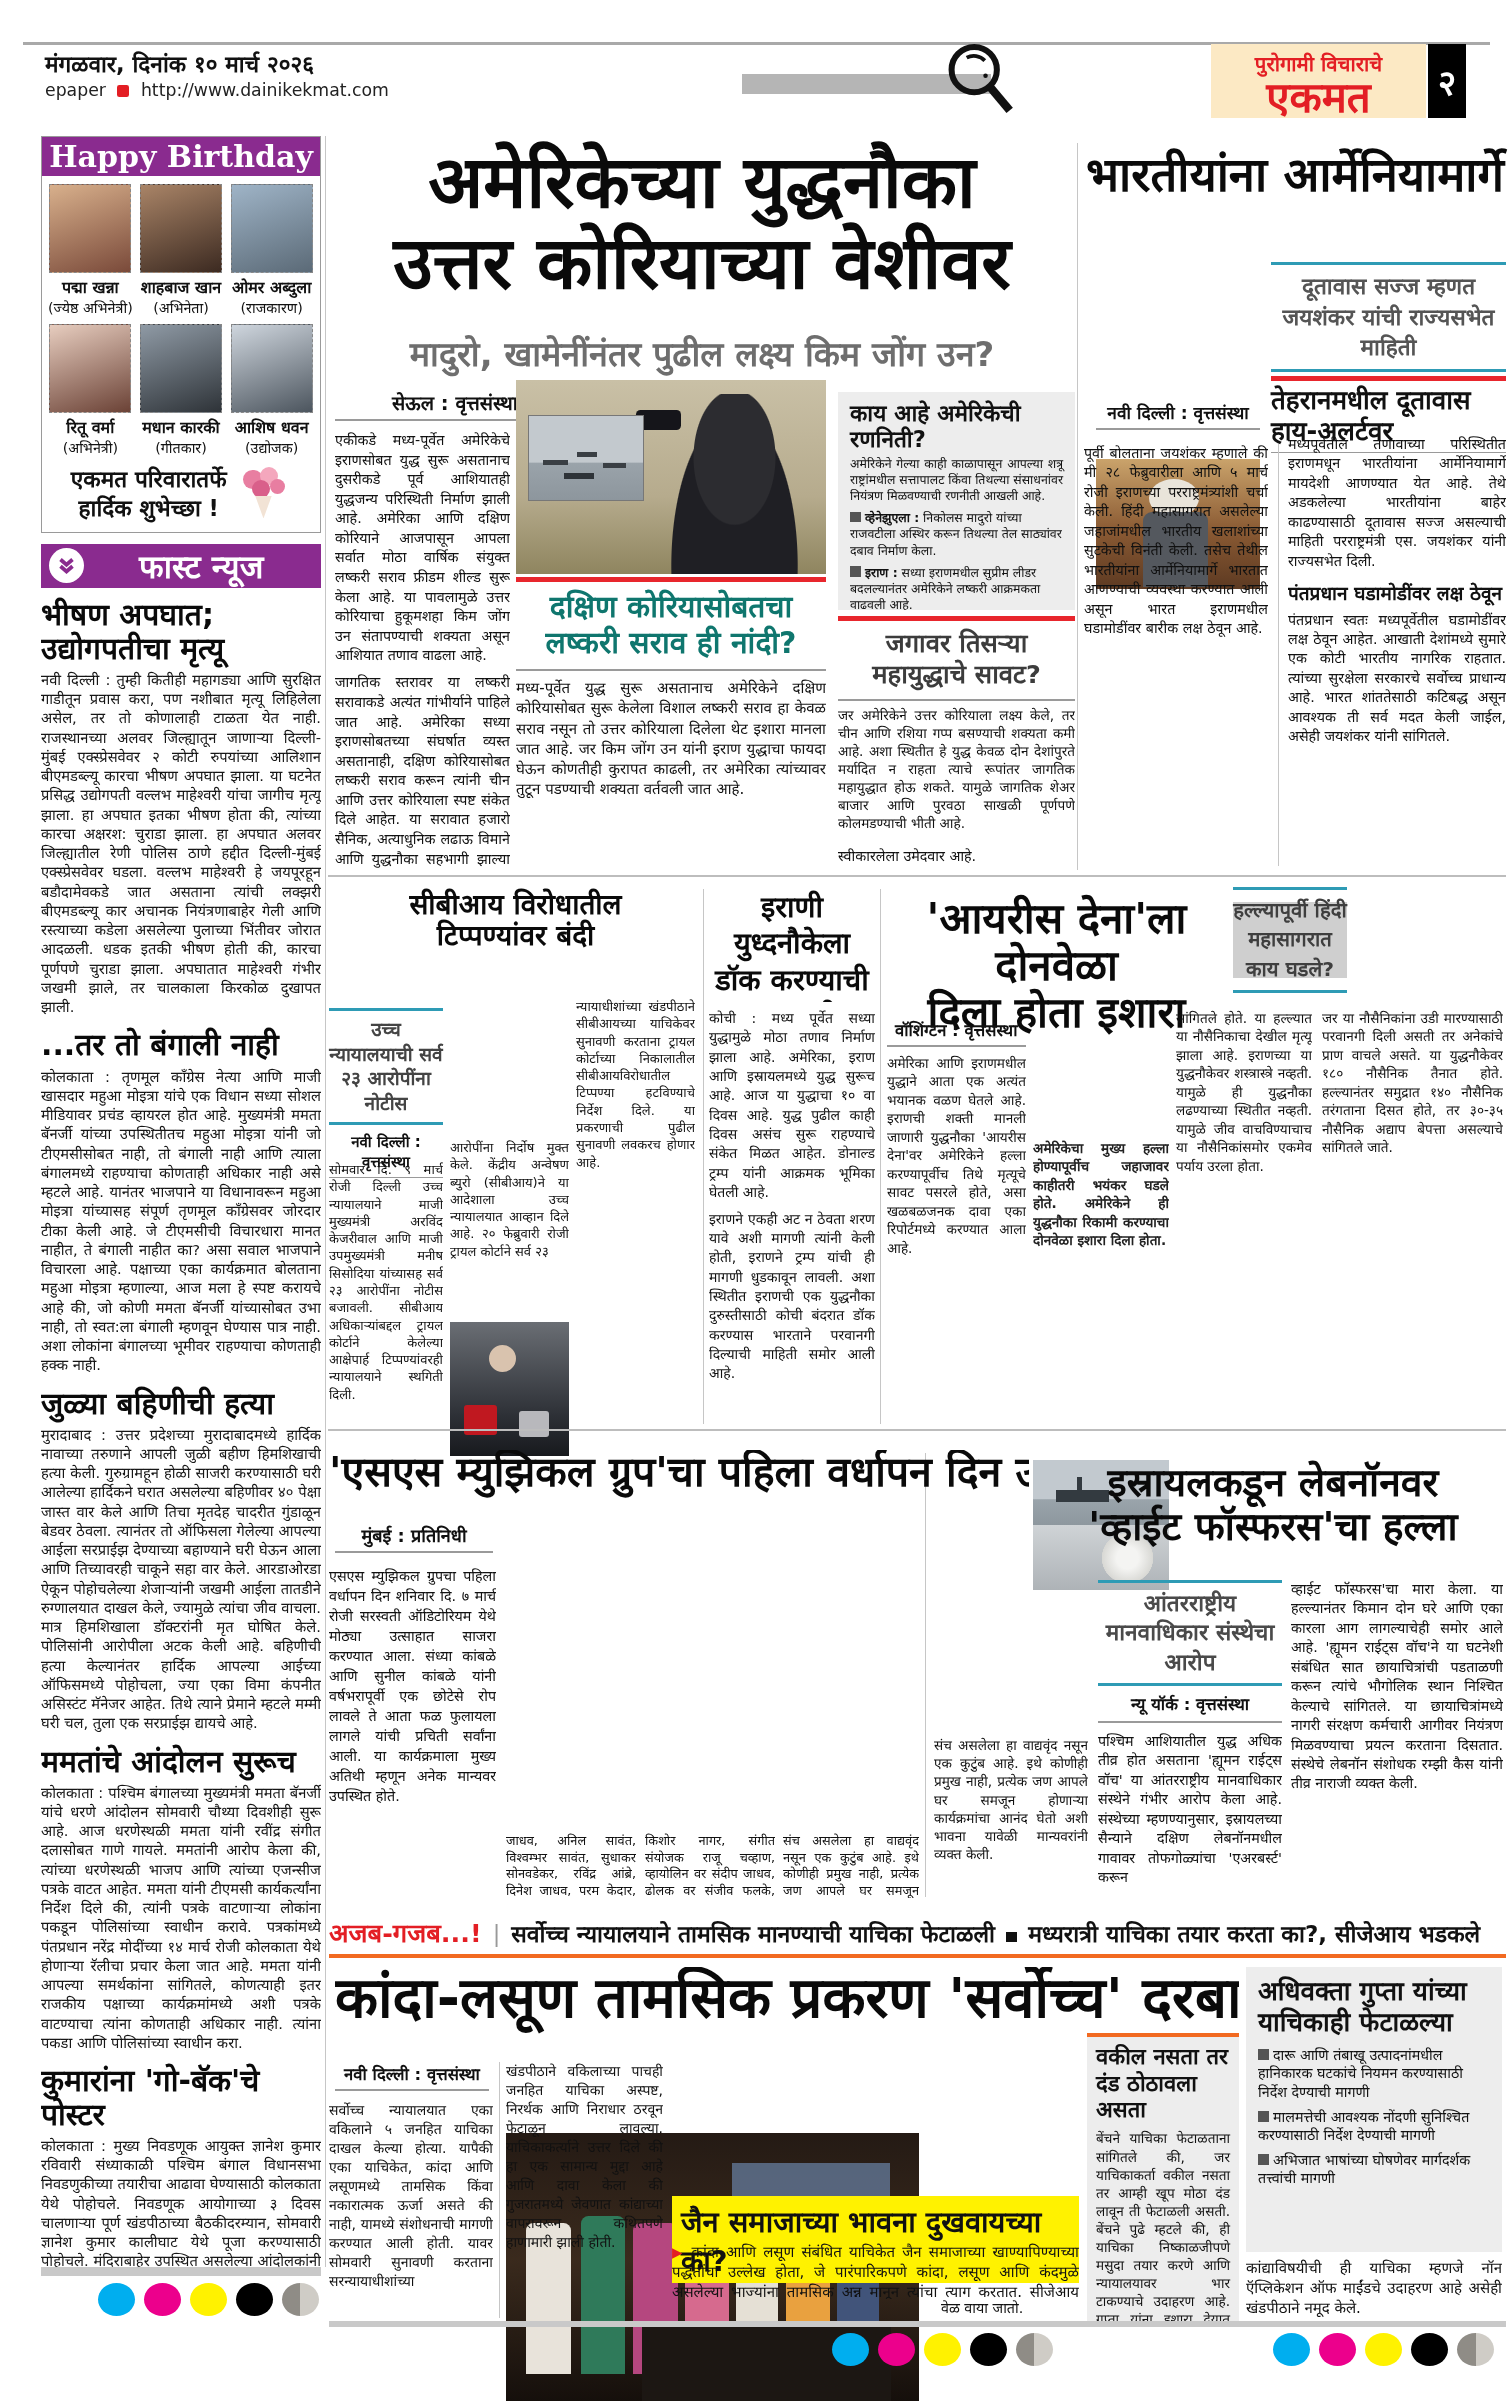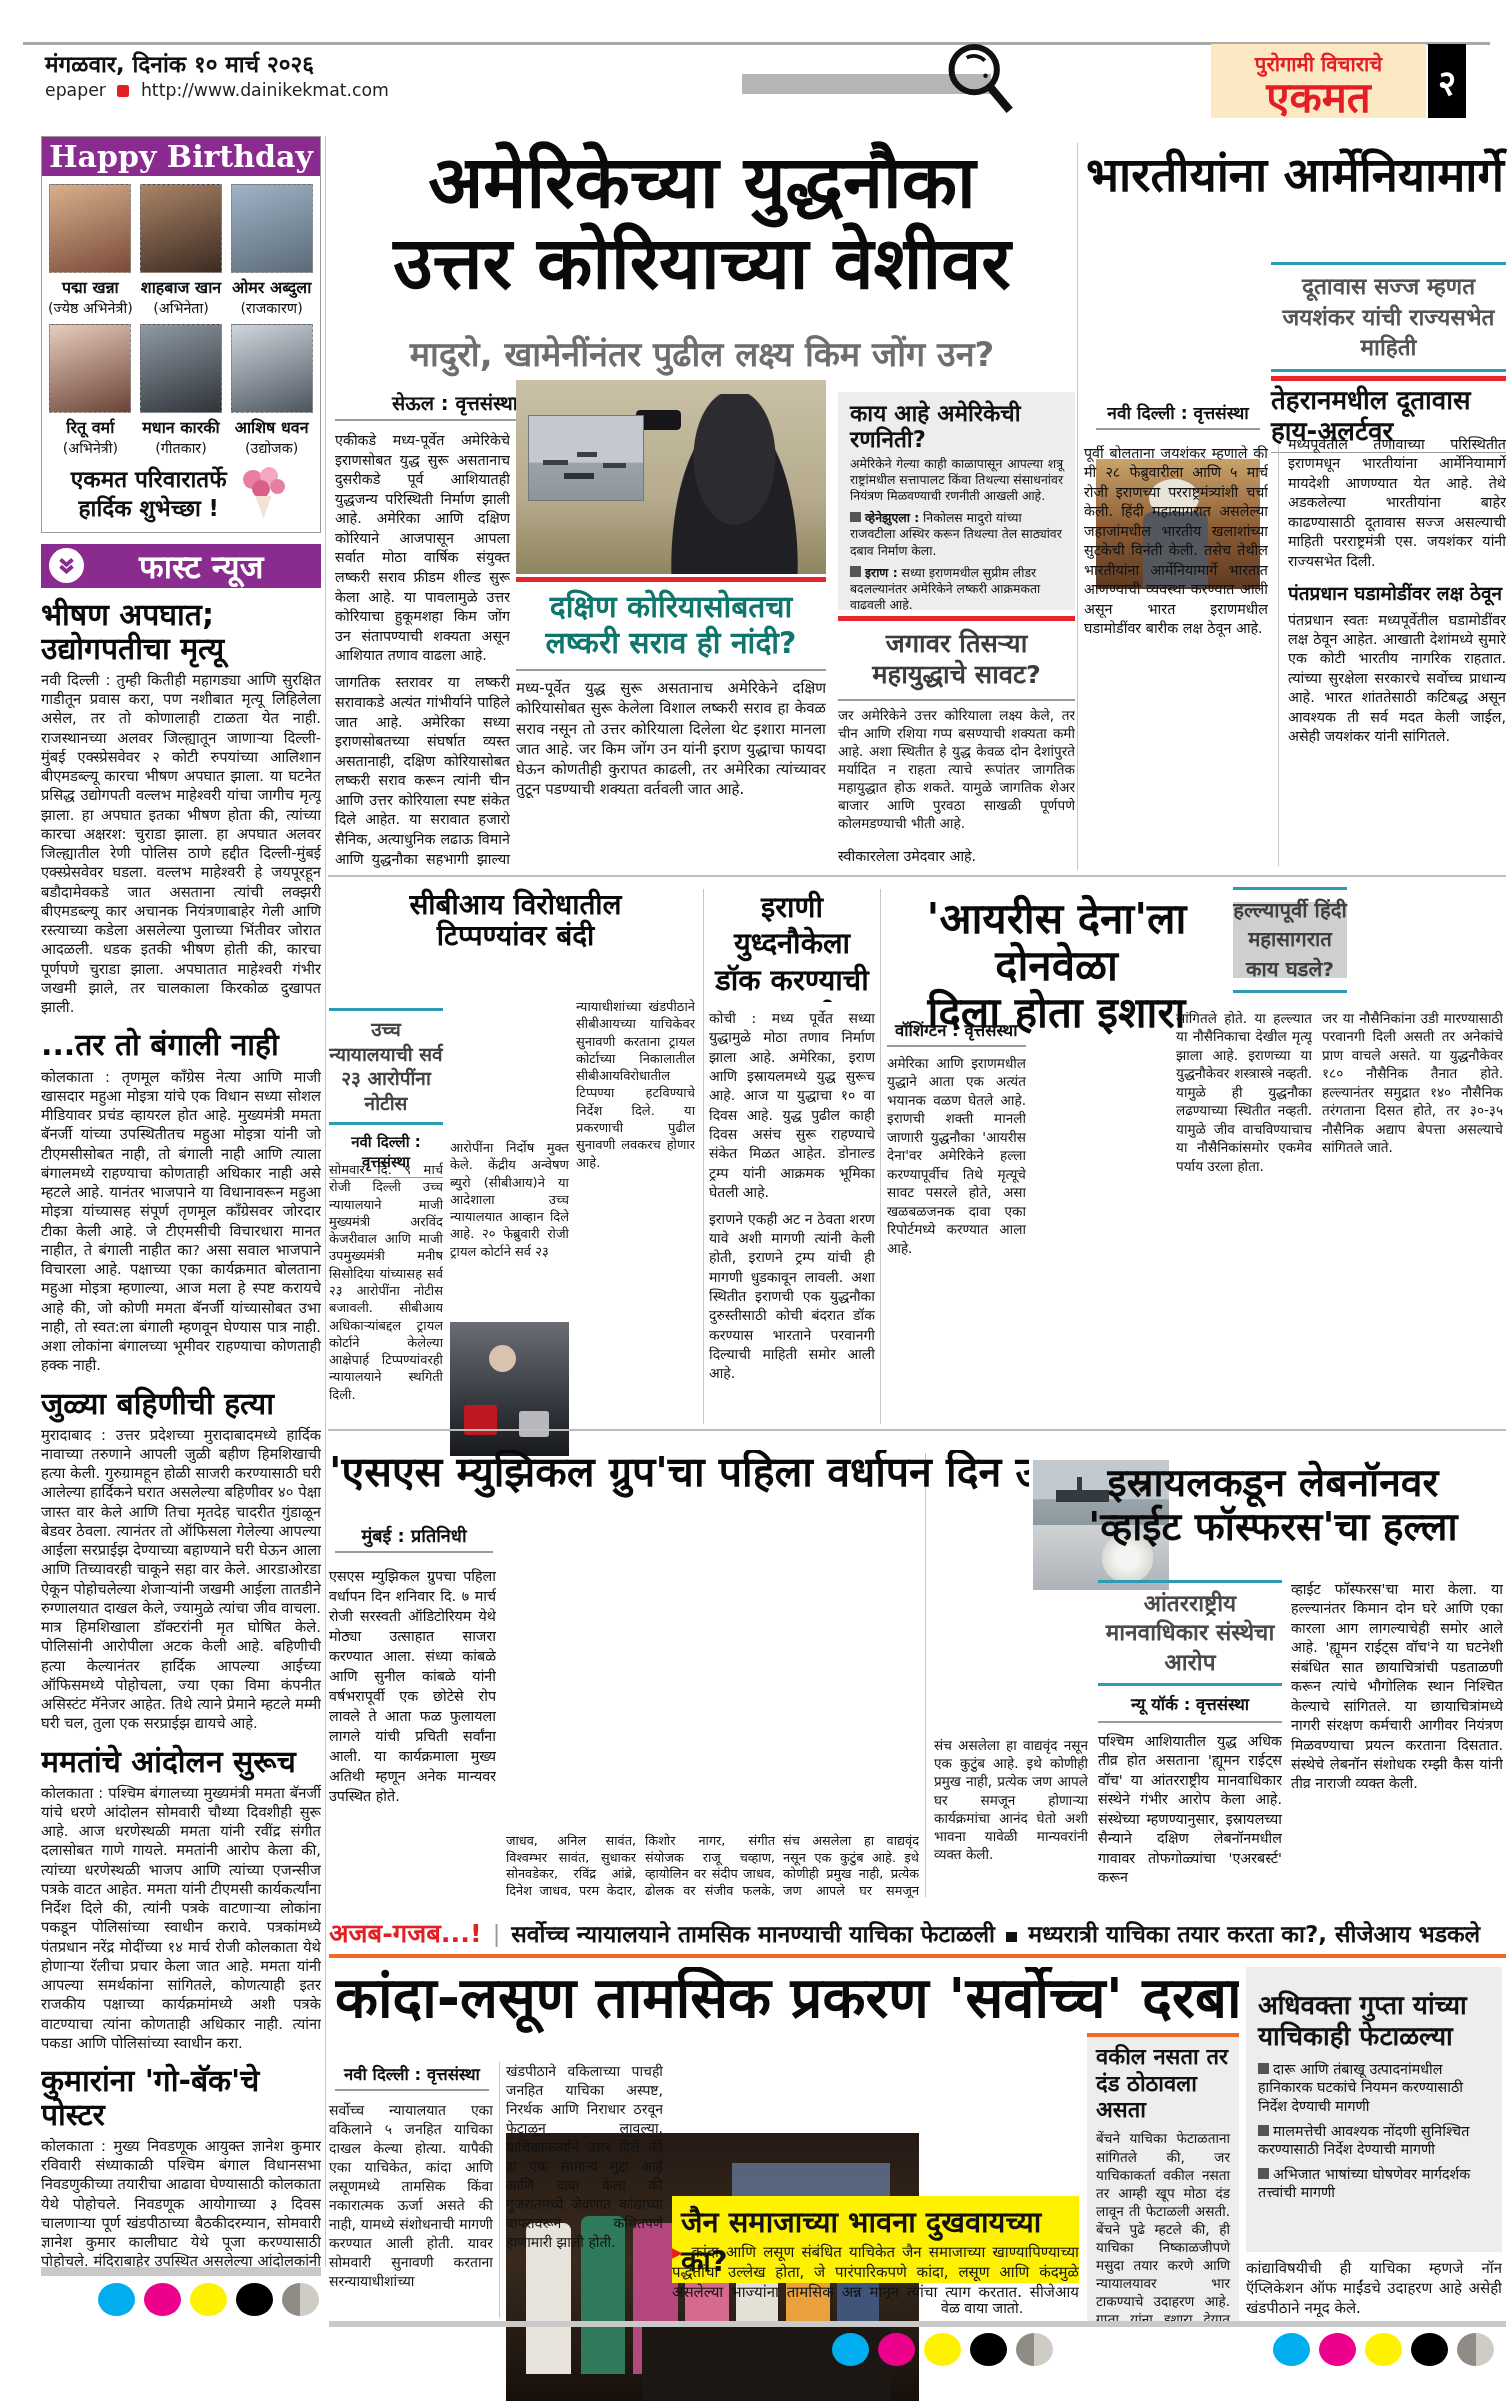--- a/index.html
+++ b/index.html
@@ -266,20 +266,21 @@
   <div class="abs just clip" style="left:887px;top:1054px;width:139px;height:367px;font-size:13.6px;line-height:1.36;">अमेरिका आणि इराणमधील युद्धाने आता एक अत्यंत भयानक वळण घेतले आहे. इराणची शक्ती मानली जाणारी युद्धनौका 'आयरीस देना'वर अमेरिकेने हल्ला करण्यापूर्वीच तिथे मृत्यूचे सावट पसरले होते, असा खळबळजनक दावा एका रिपोर्टमध्ये करण्यात आला आहे.</div>
   <div class="abs photo" style="left:1033px;top:1002px;width:136px;height:130px;">
     <div style="position:absolute;left:0;top:0;width:100%;height:65px;background:linear-gradient(180deg,#c2c9cf 60%,#9aa4ab 61%,#8d979e 100%);">
       <div style="position:absolute;left:22.6px;top:30px;width:53px;height:12px;background:#333a40;"></div>
       <div style="position:absolute;left:44px;top:16.6px;width:4.5px;height:15px;background:#333a40;"></div>
     </div>
     <div style="position:absolute;left:0;top:65px;width:100%;height:65px;background:linear-gradient(180deg,#cfd3d6,#aeb3b7);">
       <div style="position:absolute;left:68px;top:7.5px;width:53px;height:50px;border-radius:50%;background:radial-gradient(circle,#f4f4f2 30%,#d8d8d4 70%,transparent 71%);"></div>
     </div>
   </div>
+  <div class="abs just clip" style="left:1033px;top:1139px;width:136px;height:285px;font-size:13.6px;line-height:1.36;font-weight:bold;color:#222;">अमेरिकेचा मुख्य हल्ला होण्यापूर्वीच जहाजावर काहीतरी भयंकर घडले होते. अमेरिकेने ही युद्धनौका रिकामी करण्याचा दोनवेळा इशारा दिला होता.</div>
   <div class="abs just clip" style="left:1176px;top:1009px;width:136px;height:414px;font-size:13.6px;line-height:1.36;">सांगितले होते. या हल्ल्यात या नौसैनिकाचा देखील मृत्यू झाला आहे. इराणच्या या युद्धनौकेवर शस्त्रास्त्रे नव्हती. यामुळे ही युद्धनौका लढण्याच्या स्थितीत नव्हती. यामुळे जीव वाचविण्याचाच या नौसैनिकांसमोर एकमेव पर्याय उरला होता.</div>
   <div class="abs just clip" style="left:1322px;top:1009px;width:181px;height:414px;font-size:13.6px;line-height:1.36;">जर या नौसैनिकांना उडी मारण्यासाठी परवानगी दिली असती तर अनेकांचे प्राण वाचले असते. या युद्धनौकेवर १८० नौसैनिक तैनात होते. हल्ल्यानंतर समुद्रात १४० नौसैनिक तरंगताना दिसत होते, तर ३०-३५ नौसैनिक अद्याप बेपत्ता असल्याचे सांगितले जाते.</div>
 
   <div class="abs" style="left:328px;top:1429px;width:1178px;height:1.5px;background:#bdbdbd;"></div>
   <div class="abs vline" style="left:925px;top:1453px;height:444px;"></div>
 
   <div class="abs hl clip" style="left:329px;top:1450px;width:700px;height:53px;font-size:41px;white-space:nowrap;">'एसएस म्युझिकल ग्रुप'चा पहिला वर्धापन दिन उत्साहात</div>
   <div class="abs dateline center" style="left:335px;top:1523px;width:158px;font-size:18px;">मुंबई : प्रतिनिधी</div>
   <div class="abs thinrule" style="left:335px;top:1551px;width:158px;"></div>
   <div class="abs just clip" style="left:329px;top:1566px;width:167px;height:331px;font-size:14.3px;line-height:1.4;">एसएस म्युझिकल ग्रुपचा पहिला वर्धापन दिन शनिवार दि. ७ मार्च रोजी सरस्वती ऑडिटोरियम येथे मोठ्या उत्साहात साजरा करण्यात आला. संध्या कांबळे आणि सुनील कांबळे यांनी वर्षभरापूर्वी एक छोटेसे रोप लावले ते आता फळ फुलायला लागले यांची प्रचिती सर्वांना आली. या कार्यक्रमाला मुख्य अतिथी म्हणून अनेक मान्यवर उपस्थित होते.</div>
@@ -339,21 +340,21 @@
   <div class="abs" style="left:941px;top:2298px;font-size:14.3px;">वेळ वाया जातो.</div>
 
   <div class="abs" style="left:1087px;top:2033px;width:152px;">
     <div class="orangerule" style="height:3.8px;"></div>
     <div class="graybox clip" style="padding:7.5px 9px;height:275px;">
       <div style="font-size:22px;font-weight:bold;line-height:1.2;">वकील नसता तर दंड ठोठावला असता</div>
       <div class="just" style="font-size:13.6px;line-height:1.33;margin-top:6px;">बेंचने याचिका फेटाळताना सांगितले की, जर याचिकाकर्ता वकील नसता तर आम्ही खूप मोठा दंड लावून ती फेटाळली असती. बेंचने पुढे म्हटले की, ही याचिका निष्काळजीपणे मसुदा तयार करणे आणि न्यायालयावर भार टाकण्याचे उदाहरण आहे. गुप्ता यांना इशारा दे्यात आला की, पुढच्या वेळी अशी याचिका दाखल केल्यास खूप मोठा दंड आकारला जाईल.</div>
     </div>
   </div>
 
-  <div class="abs graybox clip" style="left:1246px;top:1967px;width:256px;height:285px;padding:23px 12px;">
+  <div class="abs graybox clip" style="left:1246px;top:1967px;width:256px;height:285px;padding:9px 12px;">
     <div style="font-size:26px;font-weight:bold;line-height:1.2;">अधिवक्ता गुप्ता यांच्या याचिकाही फेटाळल्या</div>
     <div class="bullet-row" style="font-size:14.3px;line-height:1.3;margin-top:7.5px;"><span class="sq"></span><span>दारू आणि तंबाखू उत्पादनांमधील हानिकारक घटकांचे नियमन करण्यासाठी निर्देश देण्याची मागणी</span></div>
     <div class="bullet-row" style="font-size:14.3px;line-height:1.3;"><span class="sq"></span><span>मालमत्तेची आवश्यक नोंदणी सुनिश्चित करण्यासाठी निर्देश देण्याची मागणी</span></div>
     <div class="bullet-row" style="font-size:14.3px;line-height:1.3;"><span class="sq"></span><span>अभिजात भाषांच्या घोषणेवर मार्गदर्शक तत्त्वांची मागणी</span></div>
   </div>
   <div class="abs just clip" style="left:1246px;top:2259px;width:256px;height:59px;font-size:15px;line-height:1.33;">कांद्याविषयीची ही याचिका म्हणजे नॉन ऍप्लिकेशन ऑफ माईंडचे उदाहरण आहे असेही खंडपीठाने नमूद केले.</div>
 
   <div class="abs" style="left:329px;top:2321px;width:1177px;height:6px;background:#c9c9c9;"></div>
   <div class="abs" style="left:832px;top:2333px;">
     <span class="dot d-c"></span><span class="dot d-m"></span><span class="dot d-y"></span><span class="dot d-k"></span><span class="dot d-g"></span>

